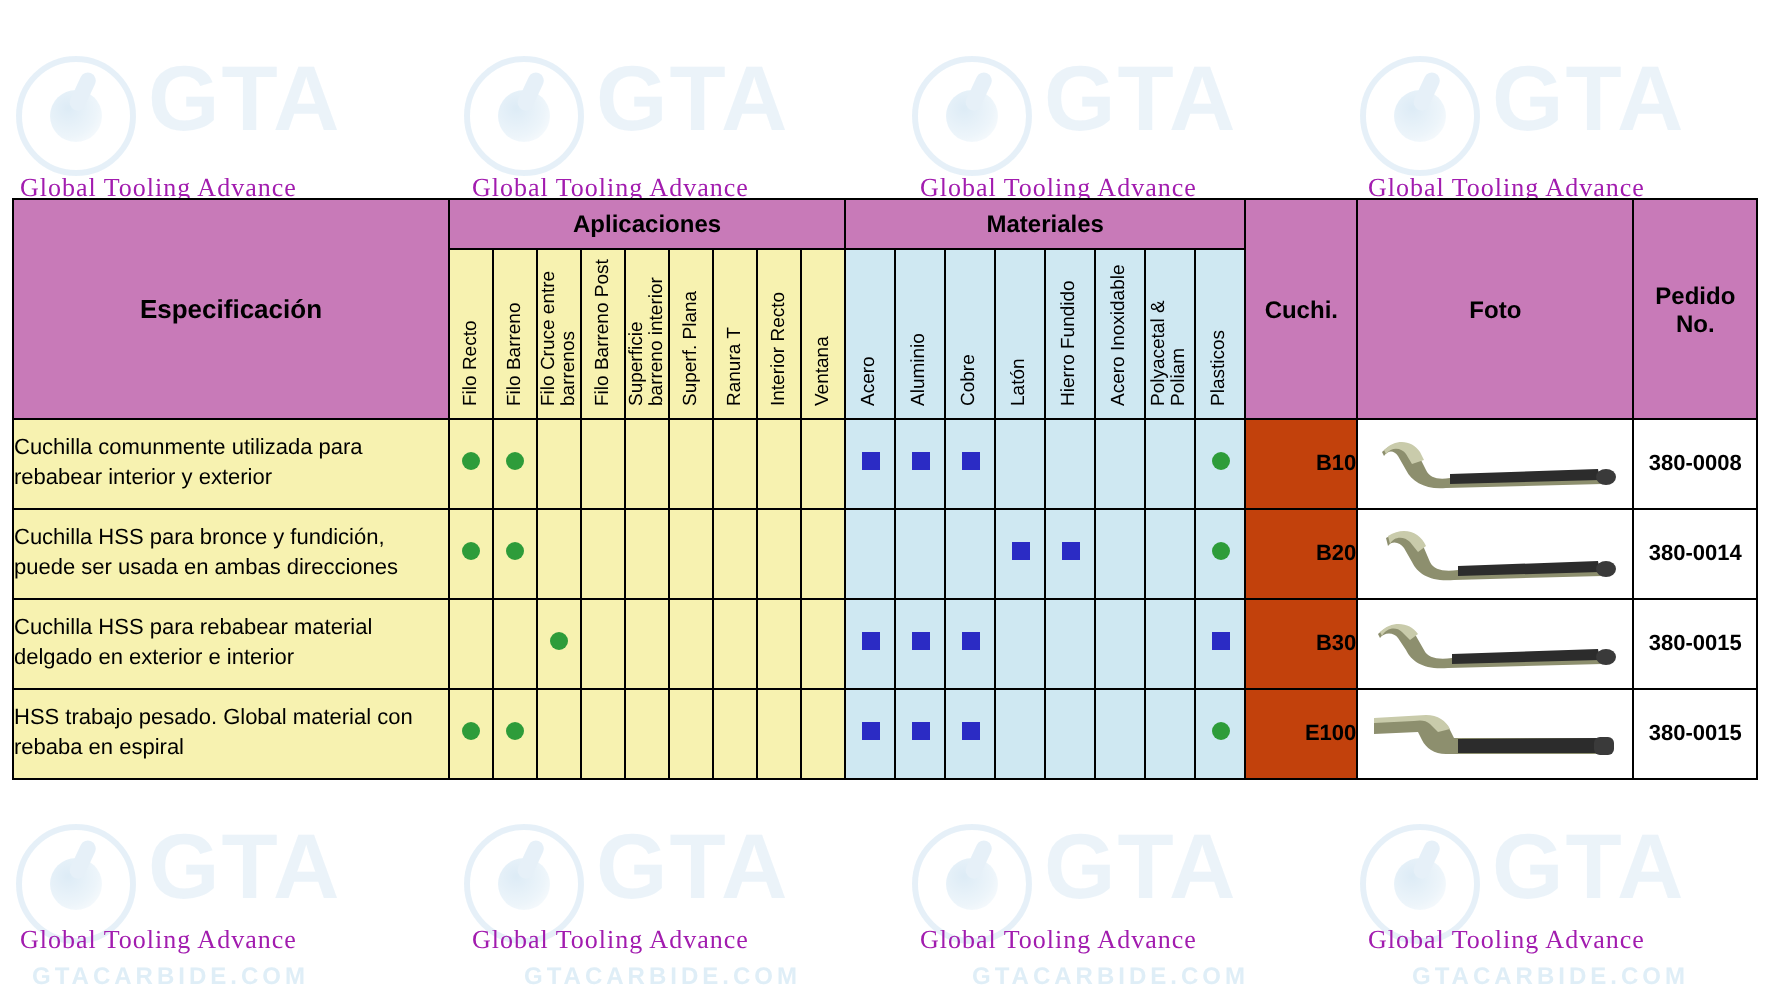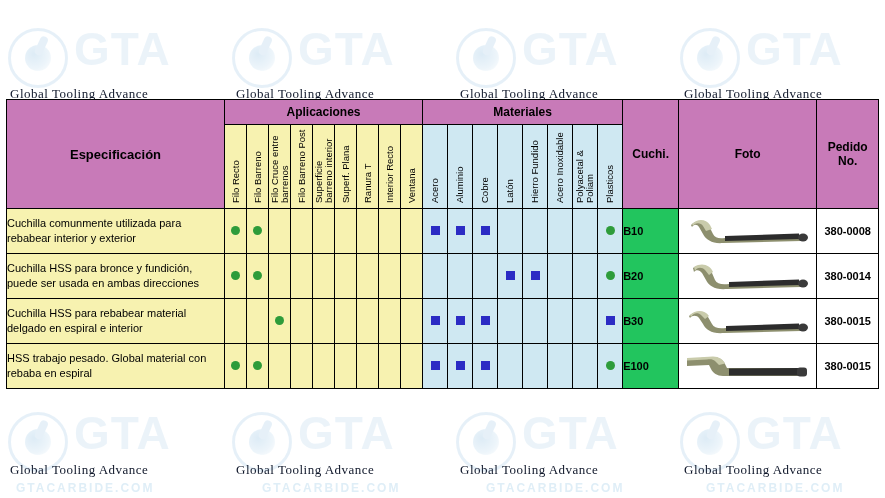--- a/index.html
+++ b/index.html
@@ -63,21 +63,21 @@
   }
   .wm-text {
     font-size: 46px;
     font-weight: bold;
     color: #d8e8f4;
     line-height: 0.95;
     letter-spacing: 1px;
   }
   .wm-sub {
     font-size: 13px;
-    color: #0f172a;
+    color: #a21caf;
     letter-spacing: 0.5px;
     font-family: "Liberation Serif", serif;
   }
   .wm-col {
     display: flex;
     flex-direction: column;
     justify-content: center;
   }
   .wm-url {
     position: absolute;
@@ -163,22 +163,22 @@
     border-radius: 50%;
     background: #2e9c3a;
   }
   .sq {
     display: inline-block;
     width: 9px;
     height: 9px;
     background: #2b2bc4;
   }
   .cuchi-cell {
-    background: #22c55e;
-    text-align: left;
+    background: #c2410c;
+    text-align: right;
     vertical-align: middle;
     font-weight: bold;
     font-size: 13px;
   }
   .pedido-cell {
     background: #ffffff;
     text-align: center;
     vertical-align: middle;
     font-weight: bold;
     font-size: 11.5px;
@@ -378,21 +378,21 @@
               <path d="M50 21 L120 18.5 L121 24 L50 26 Z" fill="#2c2c2c"></path>
               <ellipse cx="124" cy="22.5" rx="5" ry="4" fill="#3a3a3a"></ellipse>
               <path d="M15 6 C23 1, 31 4, 34 11 L30 14 L26 9 C23 6, 18 6, 16 10 Z" fill="#c9cbab"></path>
             </svg>
           </div>
         </td>
         <td class="pedido-cell">380-0014</td>
       </tr>
 
       <tr>
-        <td class="spec-cell">Cuchilla HSS para rebabear material delgado en espiral e interior</td>
+        <td class="spec-cell">Cuchilla HSS para rebabear material delgado en exterior e interior</td>
         <td class="app-cell"></td>
         <td class="app-cell"></td>
         <td class="app-cell"><span class="dot"></span></td>
         <td class="app-cell"></td>
         <td class="app-cell"></td>
         <td class="app-cell"></td>
         <td class="app-cell"></td>
         <td class="app-cell"></td>
         <td class="app-cell"></td>
         <td class="mat-cell"><span class="sq"></span></td>

